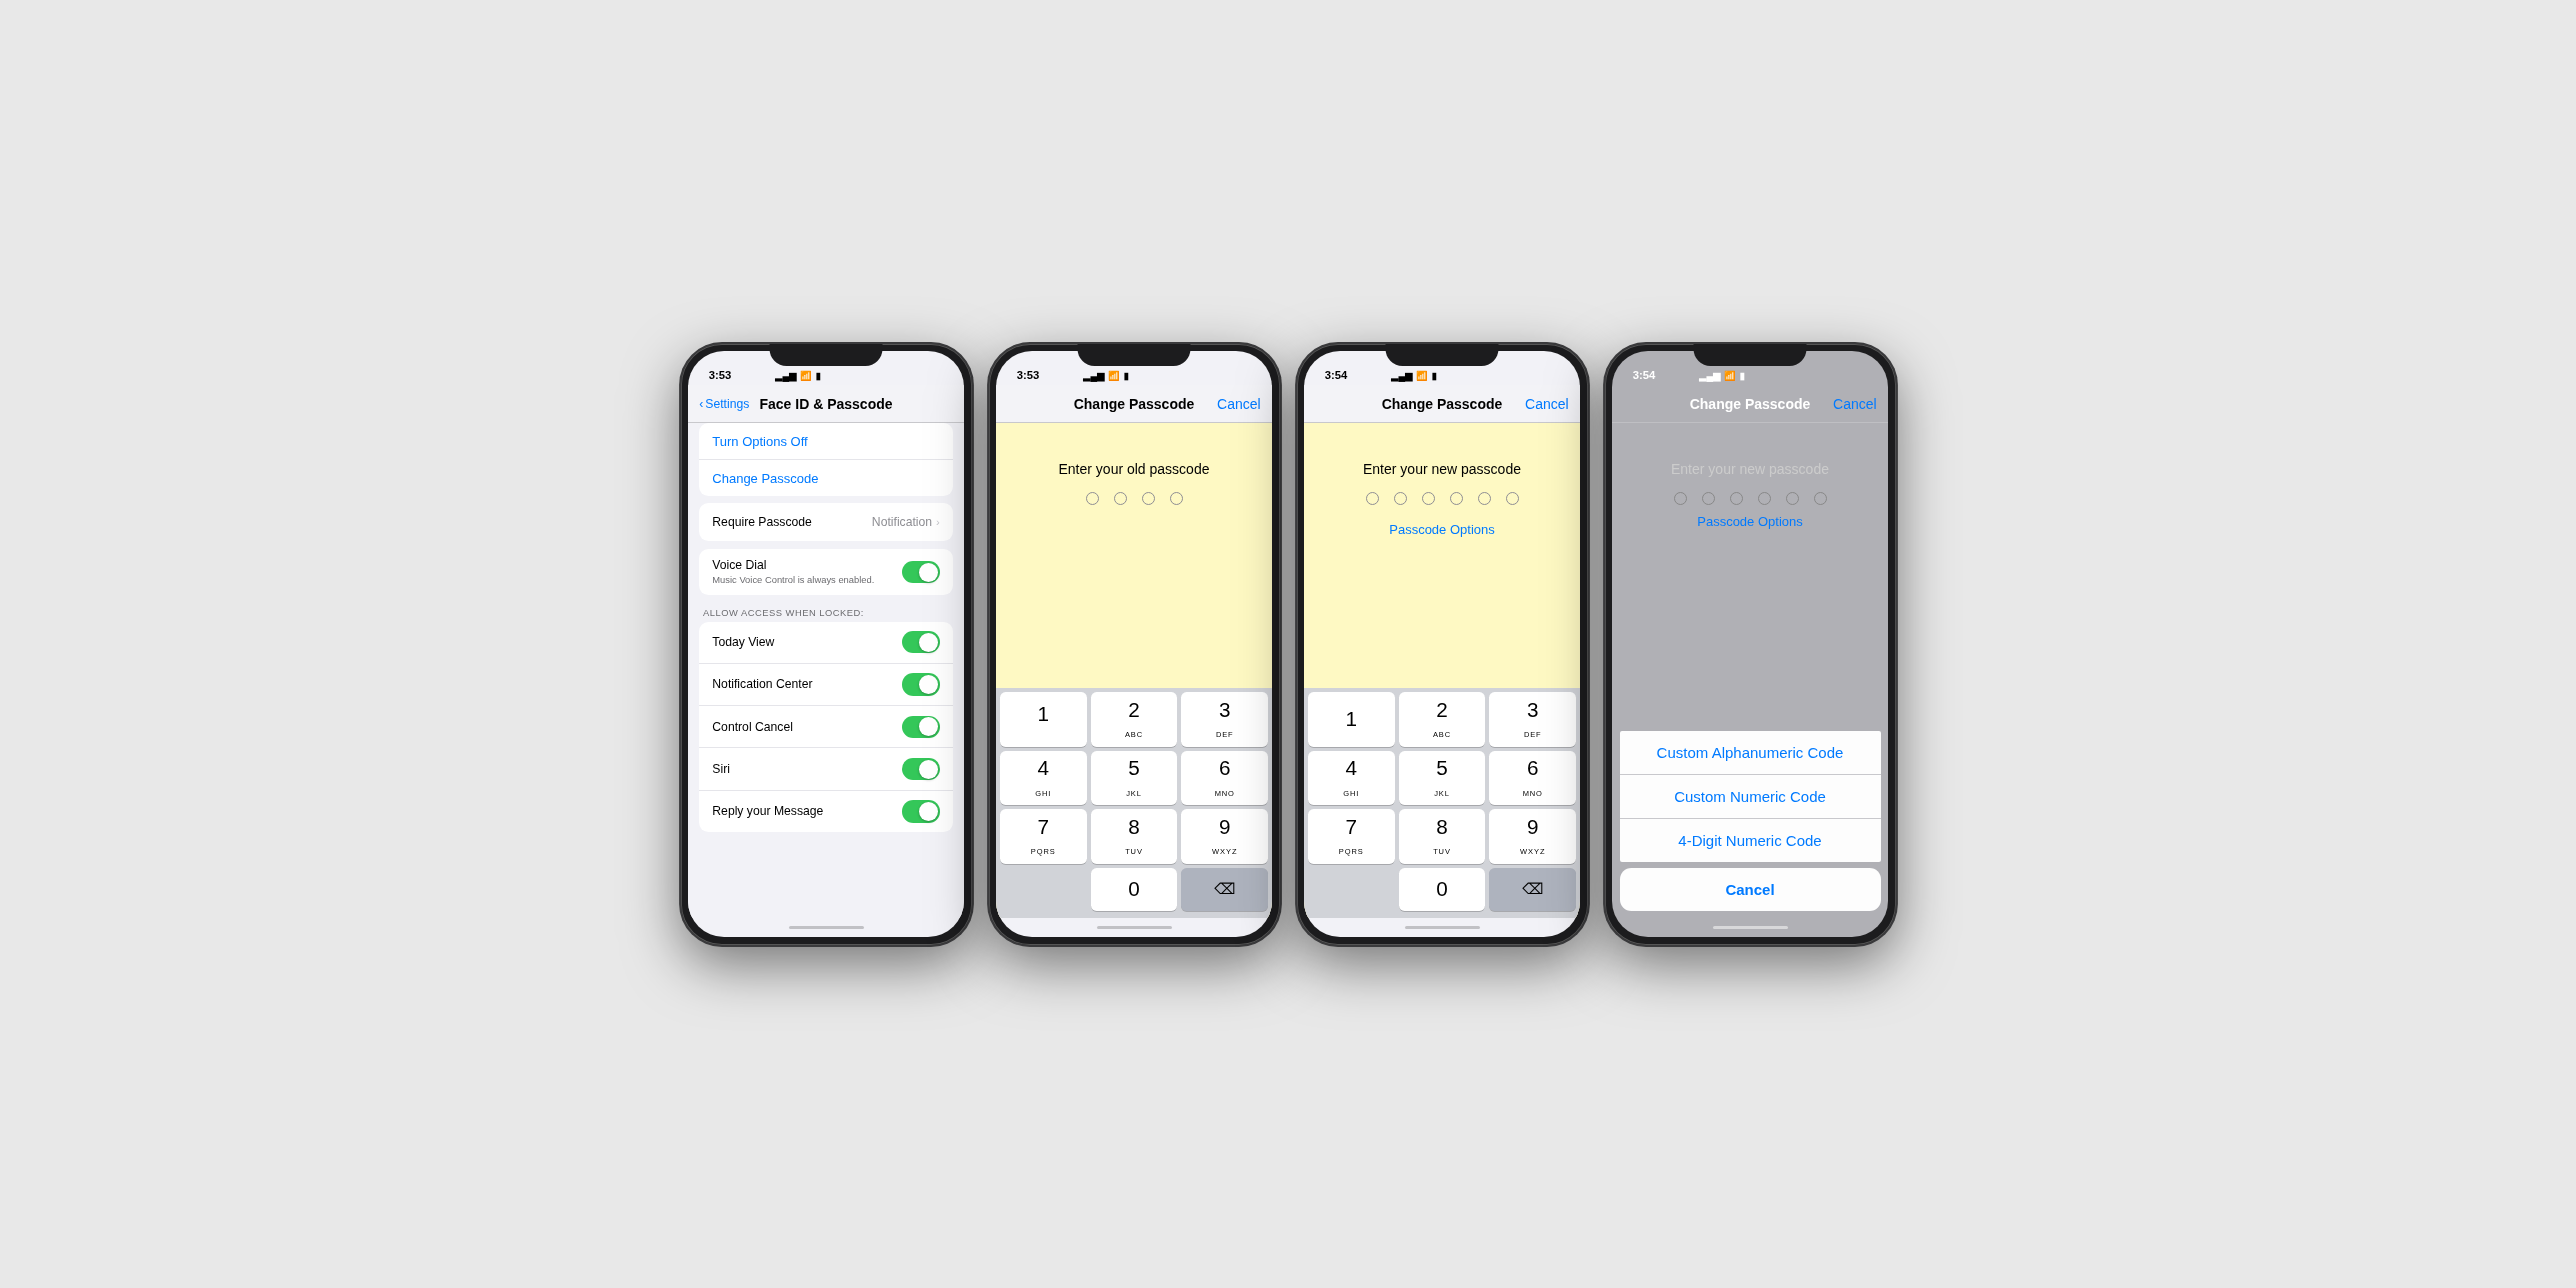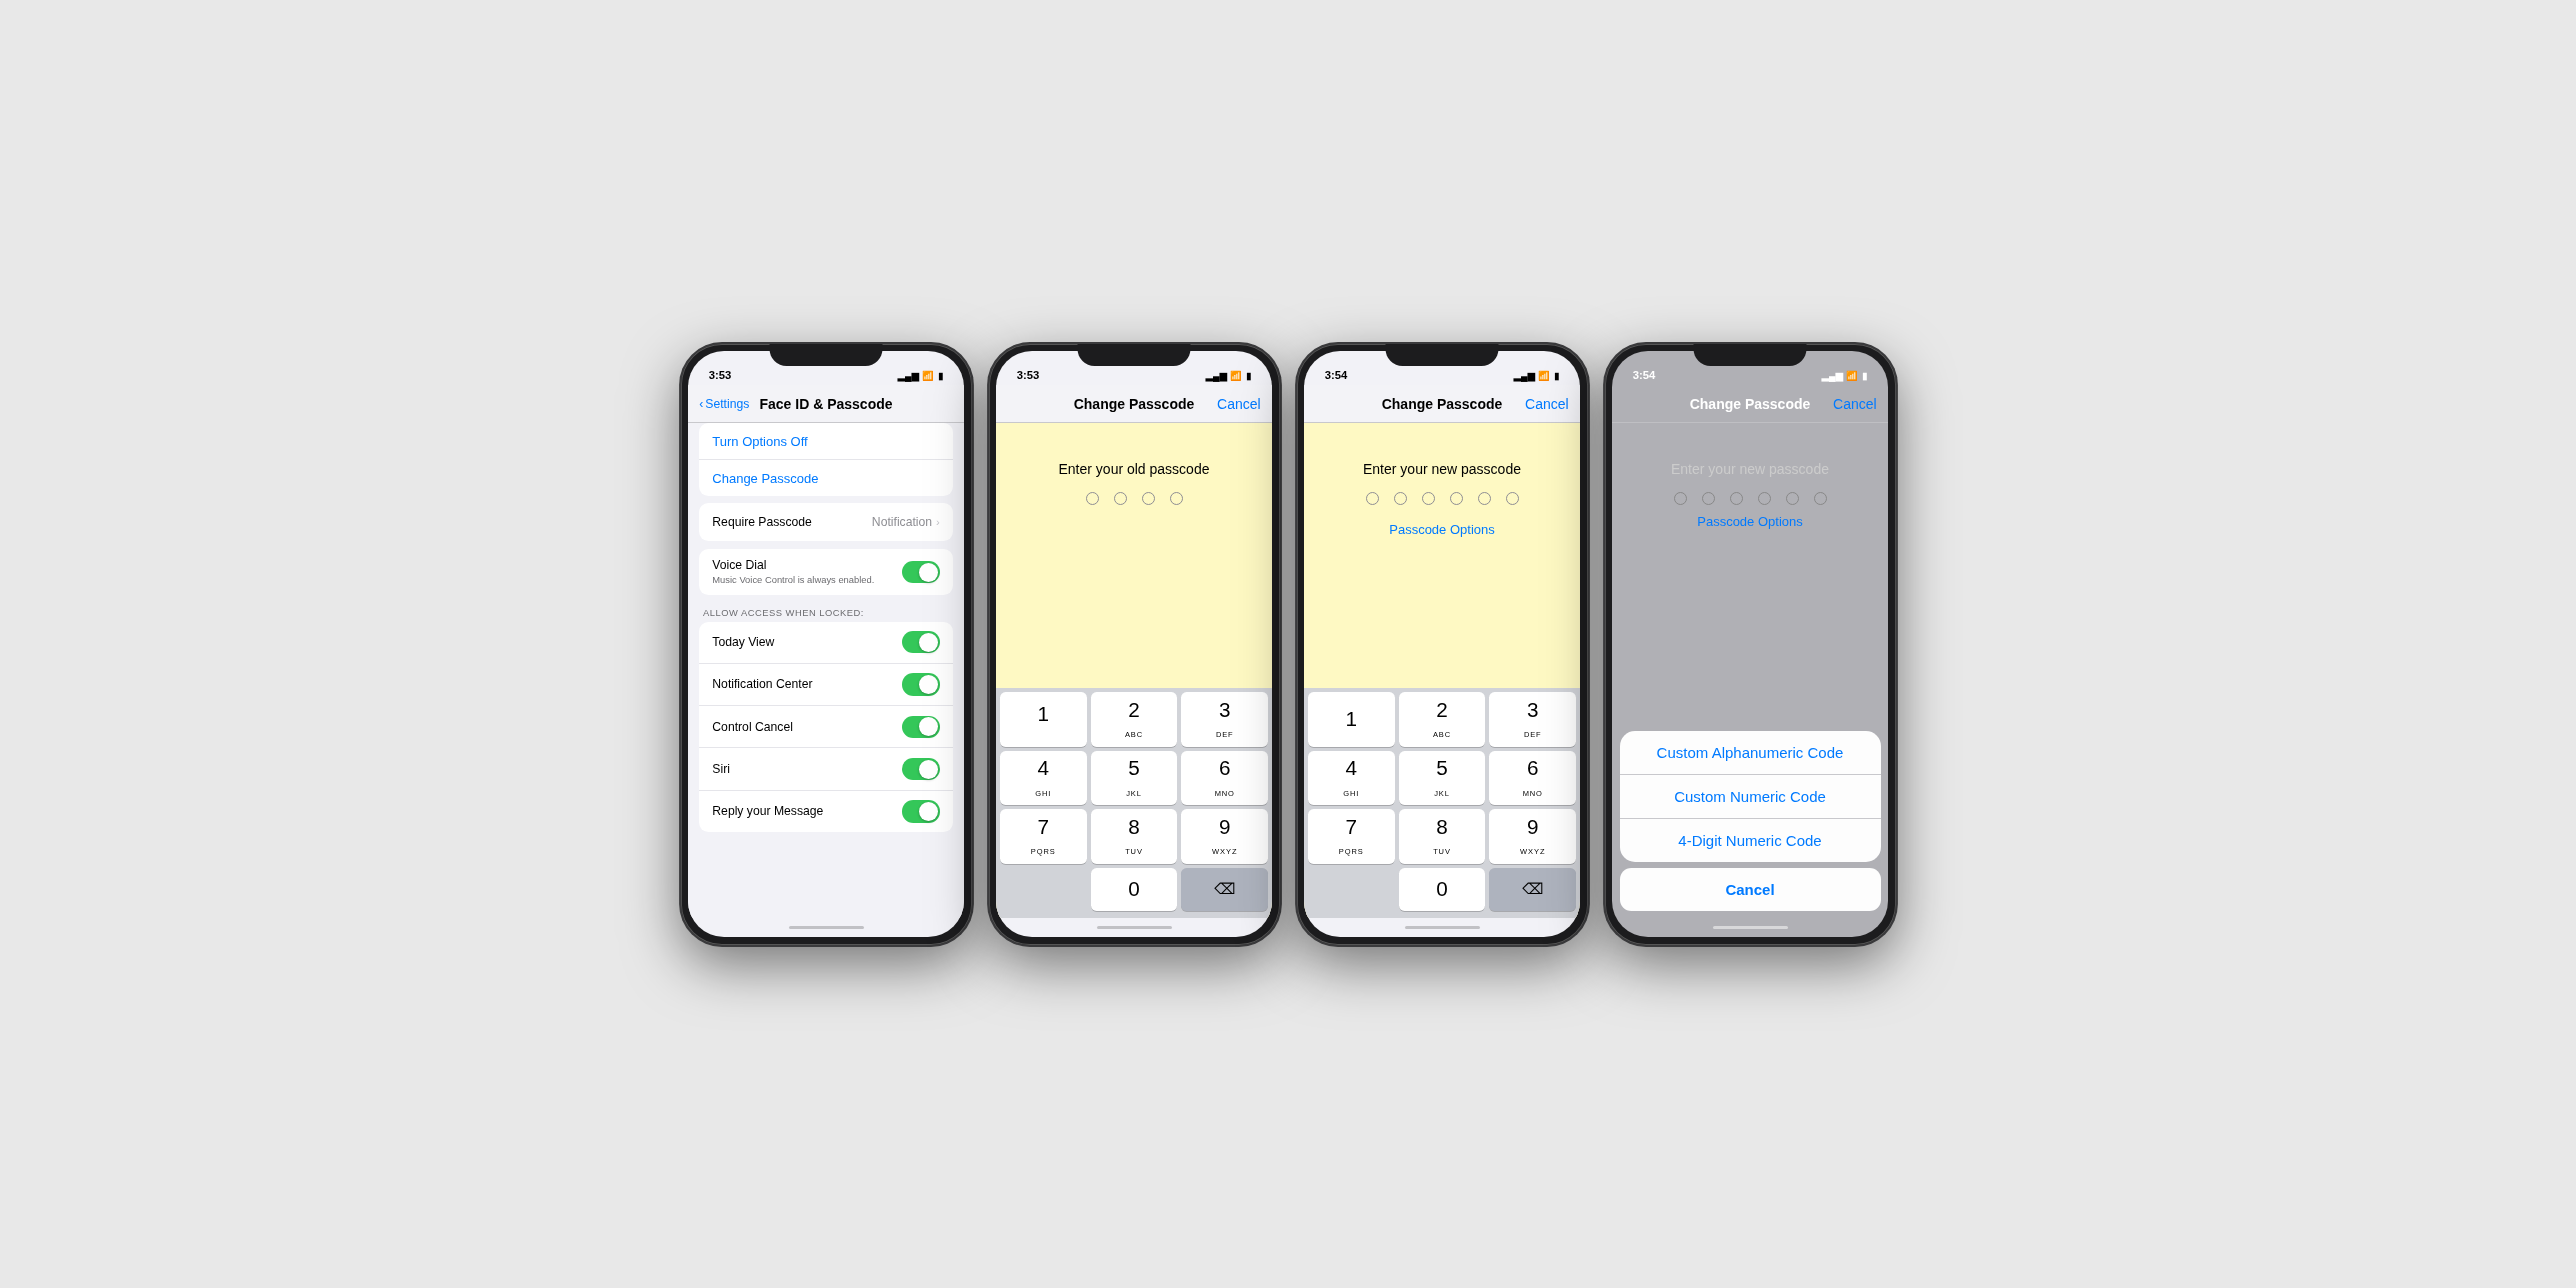--- a/index.html
+++ b/index.html
@@ -49,29 +49,30 @@
       background: #1c1c1e;
       border-radius: 0 0 17px 17px;
       z-index: 10;
     }
 
     
     .status-bar {
       height: 34px;
       display: flex;
       align-items: flex-end;
-      justify-content: space-between;
+      justify-content: flex-start;
       padding: 0 20.7px 3.8px;
       font-size: 10.3px;
       font-weight: 600;
       color: #000;
       background: transparent;
       position: relative;
       z-index: 5;
       flex-shrink: 0;
+      gap: 44px;
     }
     .status-time { font-size: 11.3px; font-weight: 600; }
     .status-icons { display: flex; align-items: center; gap: 3.8px; font-size: 9.4px; }
 
     
     .nav-bar {
       height: 38px;
       display: flex;
       align-items: center;
       justify-content: center;
@@ -253,21 +254,21 @@
       position: absolute;
       bottom: 0;
       left: 0; right: 0;
       display: flex;
       flex-direction: column;
       padding: 0 7.5px 7.5px;
       gap: 5.6px;
     }
     .modal-options {
       background: rgba(255,255,255,0.97);
-      border-radius: 15px;
+      border-radius: 2px;
       overflow: hidden;
     }
     .modal-option {
       padding: 13px;
       text-align: center;
       font-size: 15px;
       color: #007aff;
       border-bottom: 0.5px solid #c8c8cc;
     }
     .modal-option:last-child { border-bottom: none; }

